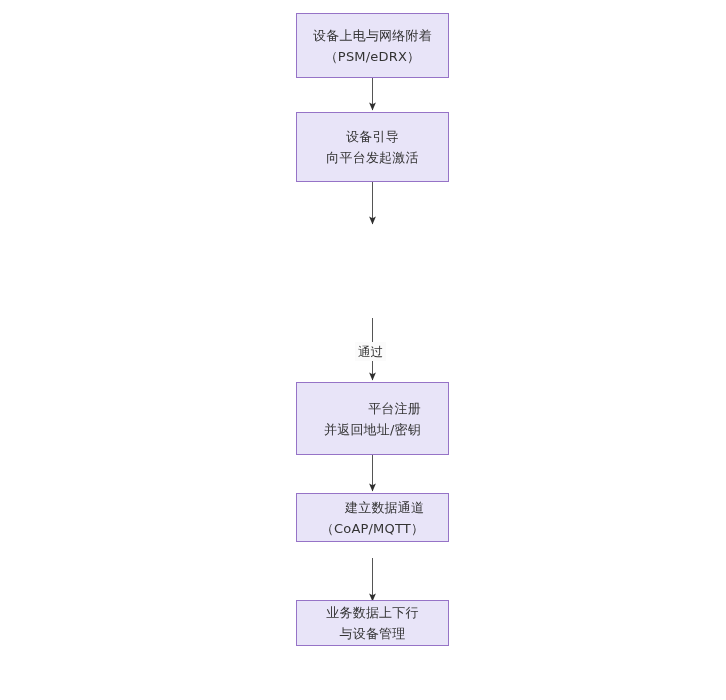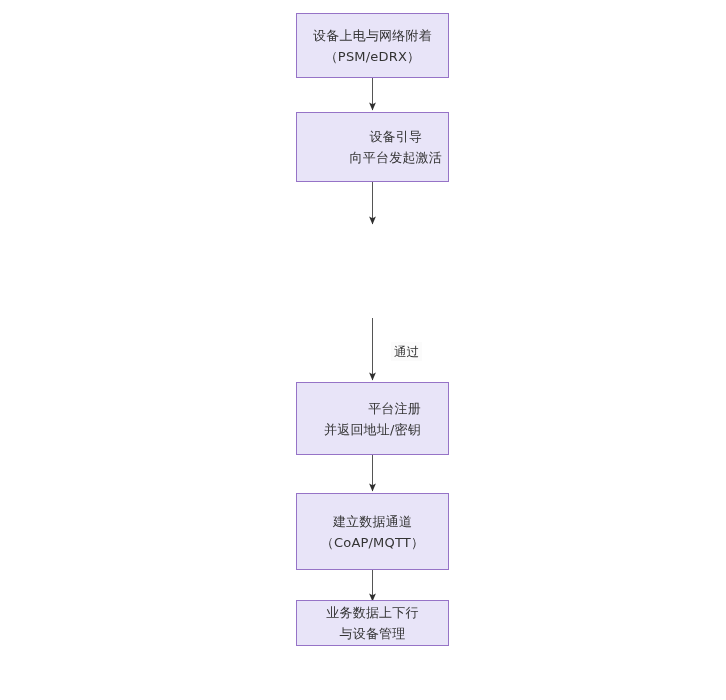--- a/index.html
+++ b/index.html
@@ -86,21 +86,20 @@
 
   
   .edge-label {
     position: absolute;
     background: #fbfbfb;
     color: #333333;
     font-size: 12.5px;
     line-height: 17px;
     padding: 1px 3px;
     white-space: nowrap;
-    margin-left: 36px;
   }
 </style>
 </head>
 <body>
 
 <div id="flow-canvas">
 
   <svg id="edge-layer" viewBox="0 0 726 700" width="726" height="700">
     <defs>
       <marker id="arrowhead" markerWidth="9" markerHeight="9" refX="7.6" refY="4" orient="auto" markerUnits="userSpaceOnUse">
@@ -117,34 +116,34 @@
     <line x1="372.5" y1="455" x2="372.5" y2="491" stroke="#555555" stroke-width="1" marker-end="url(#arrowhead)"></line>
 
     <line x1="372.5" y1="558" x2="372.5" y2="601" stroke="#555555" stroke-width="1" marker-end="url(#arrowhead)"></line>
   </svg>
 
   <div class="node node-rect" style="left:296px; top:13px; width:153px; height:65px;">
     <span class="node-label">设备上电与网络附着
 （PSM/eDRX）</span>
   </div>
 
-  <div class="node node-rect" style="left:296px; top:112px; width:153px; height:70px;justify-content:flex-end;">
+  <div class="node node-rect" style="left:296px; top:112px; width:153px; height:70px;">
     <span class="node-label">设备引导
 向平台发起激活</span>
   </div>
 
 
   <div class="edge-label" style="left:355px; top:342px;">通过</div>
 
   <div class="node node-rect" style="left:296px; top:382px; width:153px; height:73px;text-align:right;">
     <span class="node-label">平台注册
 并返回地址/密钥</span>
   </div>
 
-  <div class="node node-rect" style="left:296px; top:493px; width:153px; height:77px;">
+  <div class="node node-rect" style="left:296px; top:493px; width:153px; height:49px;text-align:right;">
     <span class="node-label">建立数据通道
 （CoAP/MQTT）</span>
   </div>
 
   <div class="node node-rect" style="left:296px; top:600px; width:153px; height:46px;">
     <span class="node-label">业务数据上下行
 与设备管理</span>
   </div>
 
 </div>

